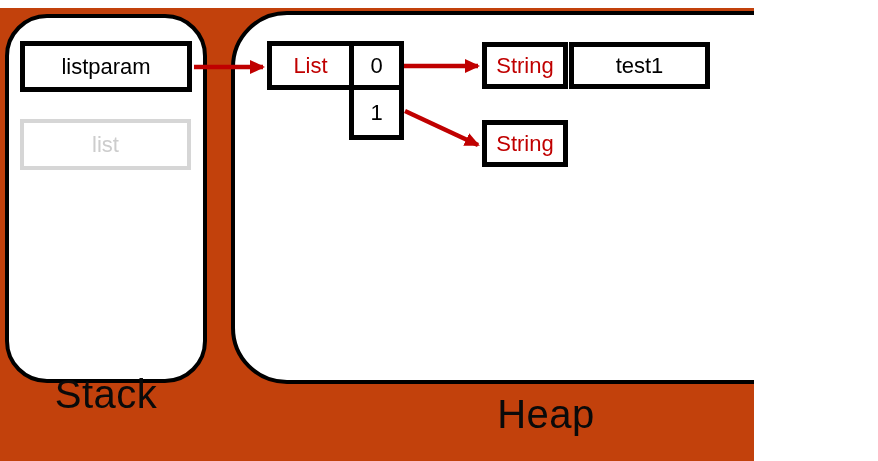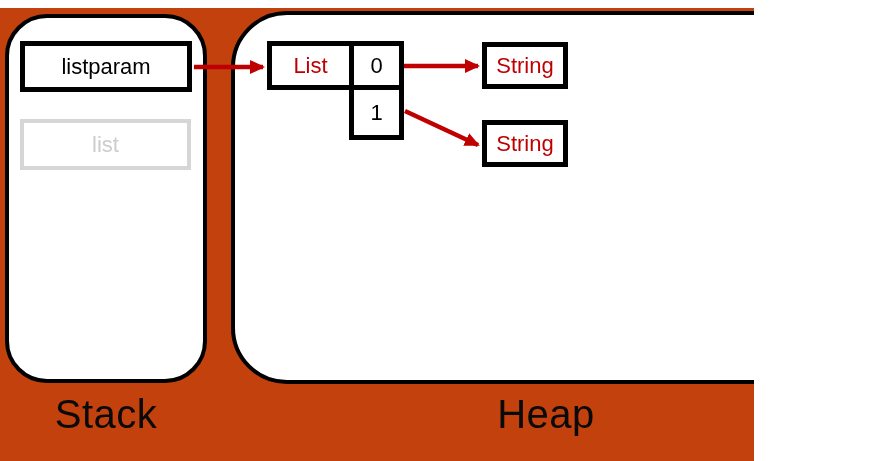--- a/index.html
+++ b/index.html
@@ -58,21 +58,21 @@
     position:absolute;left:0;top:0;width:878px;height:461px;
     pointer-events:none;
   }
   .region-label{
     position:absolute;
     text-align:center;
     font-size:40px;
     color:#0a0a0a;
     letter-spacing:0.5px;
   }
-  .stack-label{left:5px;top:384px;width:202px;}
+  .stack-label{left:5px;top:364px;width:202px;}
   .heap-label{left:225px;top:384px;width:642px;}
 </style>
 </head>
 <body>
 
 <div class="stage">
 
   <div class="container stack-container"></div>
   <div class="container heap-container"></div>
 
@@ -89,20 +89,23 @@
   <div class="cell list-idx0">
     <span>0</span>
   </div>
   <div class="cell list-idx1">
     <span>1</span>
   </div>
 
   <div class="cell red-text str1-type">
     <span>String</span>
   </div>
+  <div class="cell str1-val">
+    <span>test1</span>
+  </div>
 
   <div class="cell red-text str2-type">
     <span>String</span>
   </div>
 
   <svg class="arrow-layer" width="878" height="461" viewBox="0 0 878 461" xmlns="http://www.w3.org/2000/svg">
     <defs>
       <marker id="ah" markerUnits="userSpaceOnUse" markerWidth="15" markerHeight="14" refX="13" refY="7" orient="auto">
         <path d="M0,0 L15,7 L0,14 Z" fill="#C00000"></path>
       </marker>

